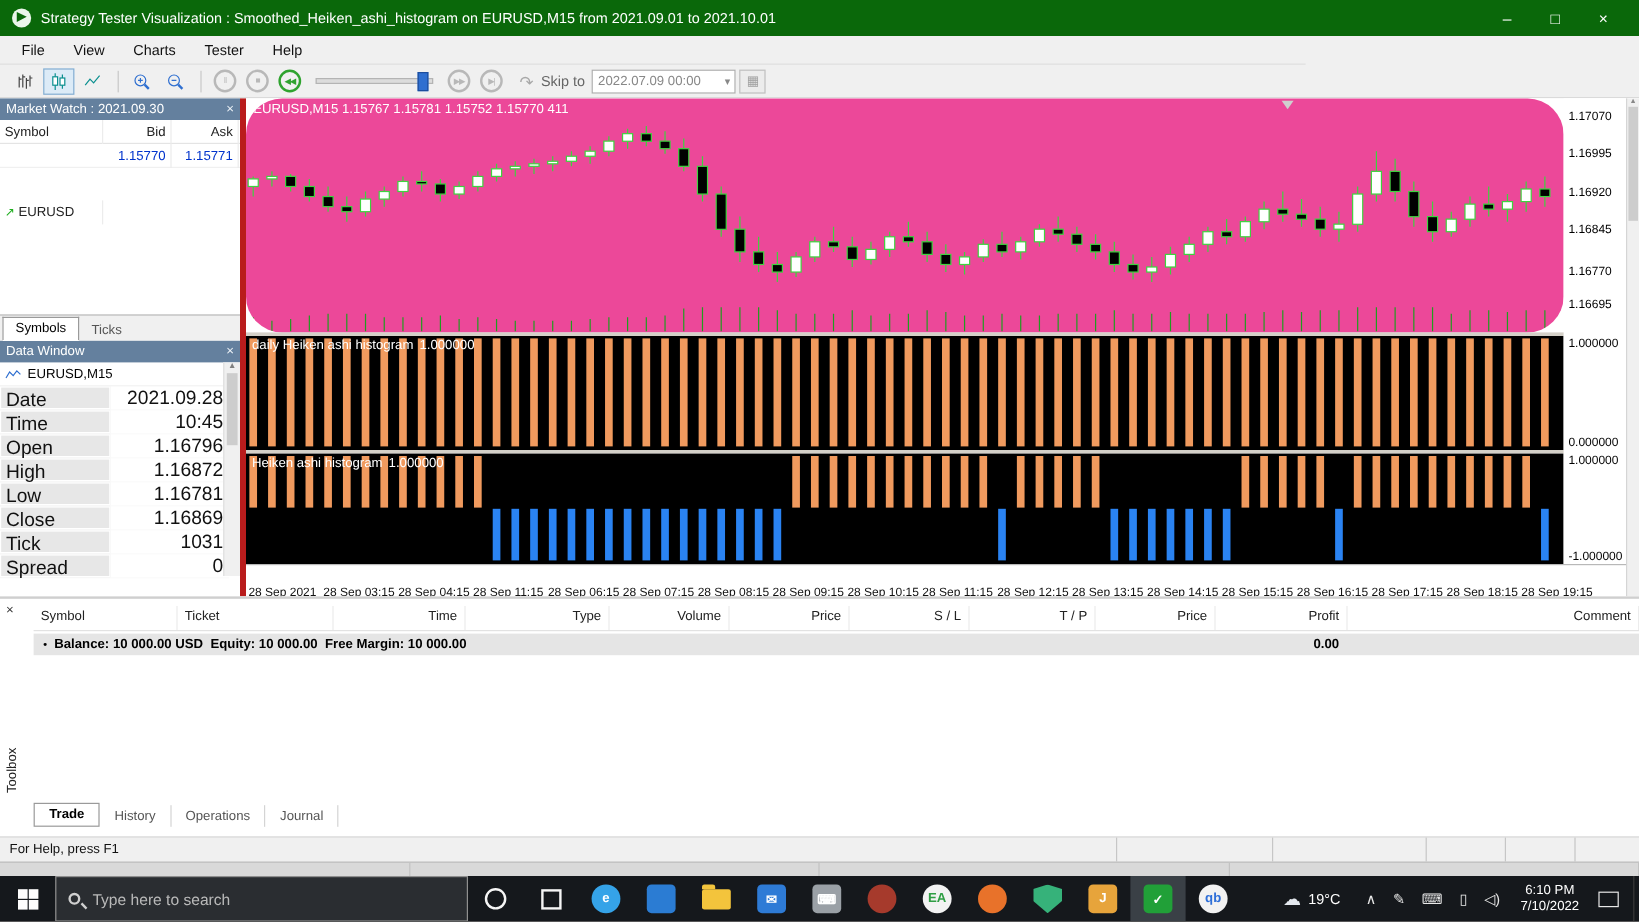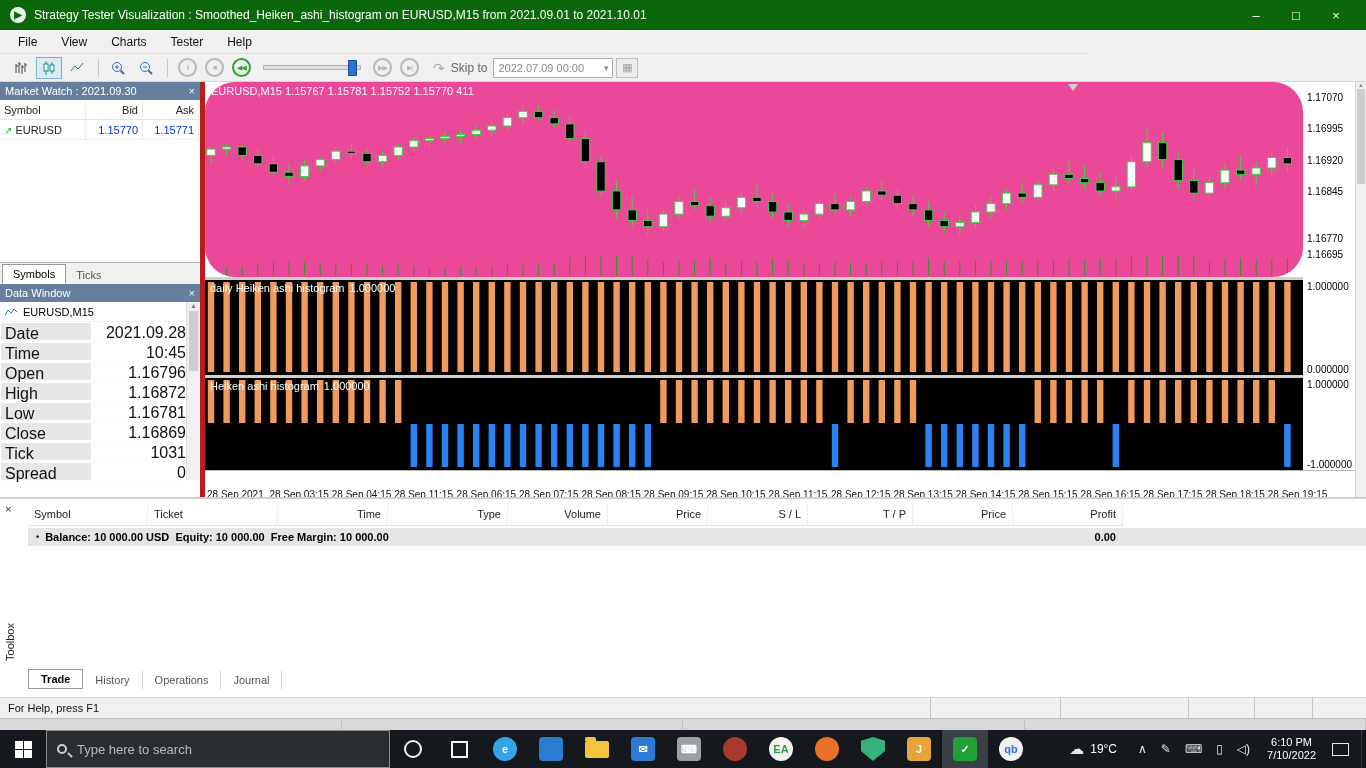--- a/index.html
+++ b/index.html
@@ -210,21 +210,21 @@
         <span>Market Watch : 2021.09.30</span>
         <span class="x">×</span>
       </div>
       <div class="mw-cols" id="mw-cols">
           <span class="mw-cell" style="width: 86px;">Symbol</span>
           <span class="mw-cell r" style="width: 57px;">Bid</span>
           <span class="mw-cell r" style="width: 56px;">Ask</span>
         </div>
       <div id="mw-rows">
           <div class="mw-row">
-            <span class="mw-cell" style="width: 86px;"><span class="mw-arrow">↗</span><span>EURUSD</span></span>
+            <span class="mw-cell" style="width: 86px; margin-top: 47px;"><span class="mw-arrow">↗</span><span>EURUSD</span></span>
             <span class="mw-cell val r" style="width: 57px;">1.15770</span>
             <span class="mw-cell val r" style="width: 56px;">1.15771</span>
           </div>
         </div>
       <div class="mw-body"></div>
       <div class="tabstrip" id="mw-tabs">
           <span class="tab active">Symbols</span>
           <span class="tab">Ticks</span>
         </div>
 
@@ -650,21 +650,21 @@
       </div>
       <div class="price-axis" id="price-axis">
         <span class="axis-label" style="top:199px">1.000000</span>
         <span class="axis-label" style="top:282px">0.000000</span>
         <span class="axis-label" style="top:297px">1.000000</span>
         <span class="axis-label" style="top:377px">-1.000000</span>
       <span class="axis-label" style="top: 9.67742px;">1.17070</span>
           <span class="axis-label" style="top: 41.129px;">1.16995</span>
           <span class="axis-label" style="top: 72.5806px;">1.16920</span>
           <span class="axis-label" style="top: 104.032px;">1.16845</span>
-          <span class="axis-label" style="top: 151px;">1.16770</span>
+          <span class="axis-label" style="top: 139px;">1.16770</span>
           <span class="axis-label" style="top: 166.935px;">1.16695</span>
         </div>
       <div class="time-axis" id="time-axis">
           <span class="time-label" style="left: 2px;">28 Sep 2021</span>
           <span class="time-label" style="left: 64.4px;">28 Sep 03:15</span>
           <span class="time-label" style="left: 126.8px;">28 Sep 04:15</span>
           <span class="time-label" style="left: 189.2px;">28 Sep 11:15</span>
           <span class="time-label" style="left: 251.6px;">28 Sep 06:15</span>
           <span class="time-label" style="left: 314px;">28 Sep 07:15</span>
           <span class="time-label" style="left: 376.4px;">28 Sep 08:15</span>
@@ -690,20 +690,21 @@
         <span class="tb-col" style="width: 120px; text-align: left;">Symbol</span>
         <span class="tb-col" style="width: 130px; text-align: left;">Ticket</span>
         <span class="tb-col" style="width: 110px; text-align: right;">Time</span>
         <span class="tb-col" style="width: 120px; text-align: right;">Type</span>
         <span class="tb-col" style="width: 100px; text-align: right;">Volume</span>
         <span class="tb-col" style="width: 100px; text-align: right;">Price</span>
         <span class="tb-col" style="width: 100px; text-align: right;">S / L</span>
         <span class="tb-col" style="width: 105px; text-align: right;">T / P</span>
         <span class="tb-col" style="width: 100px; text-align: right;">Price</span>
         <span class="tb-col" style="width: 110px; text-align: right;">Profit</span>
+        <span class="tb-col" style="width: 243px; text-align: right;">Comment</span>
       </div>
     <div class="tb-balance">
       <span class="bullet">•</span>
       <span>Balance: 10 000.00 USD  Equity: 10 000.00  Free Margin: 10 000.00</span>
       <span class="tb-profit">0.00</span>
     </div>
     <div class="tb-tabs" id="tb-tabs">
         <span class="tb-tab active">Trade</span>
         <span class="tb-tab">History</span>
         <span class="tb-tab">Operations</span>

